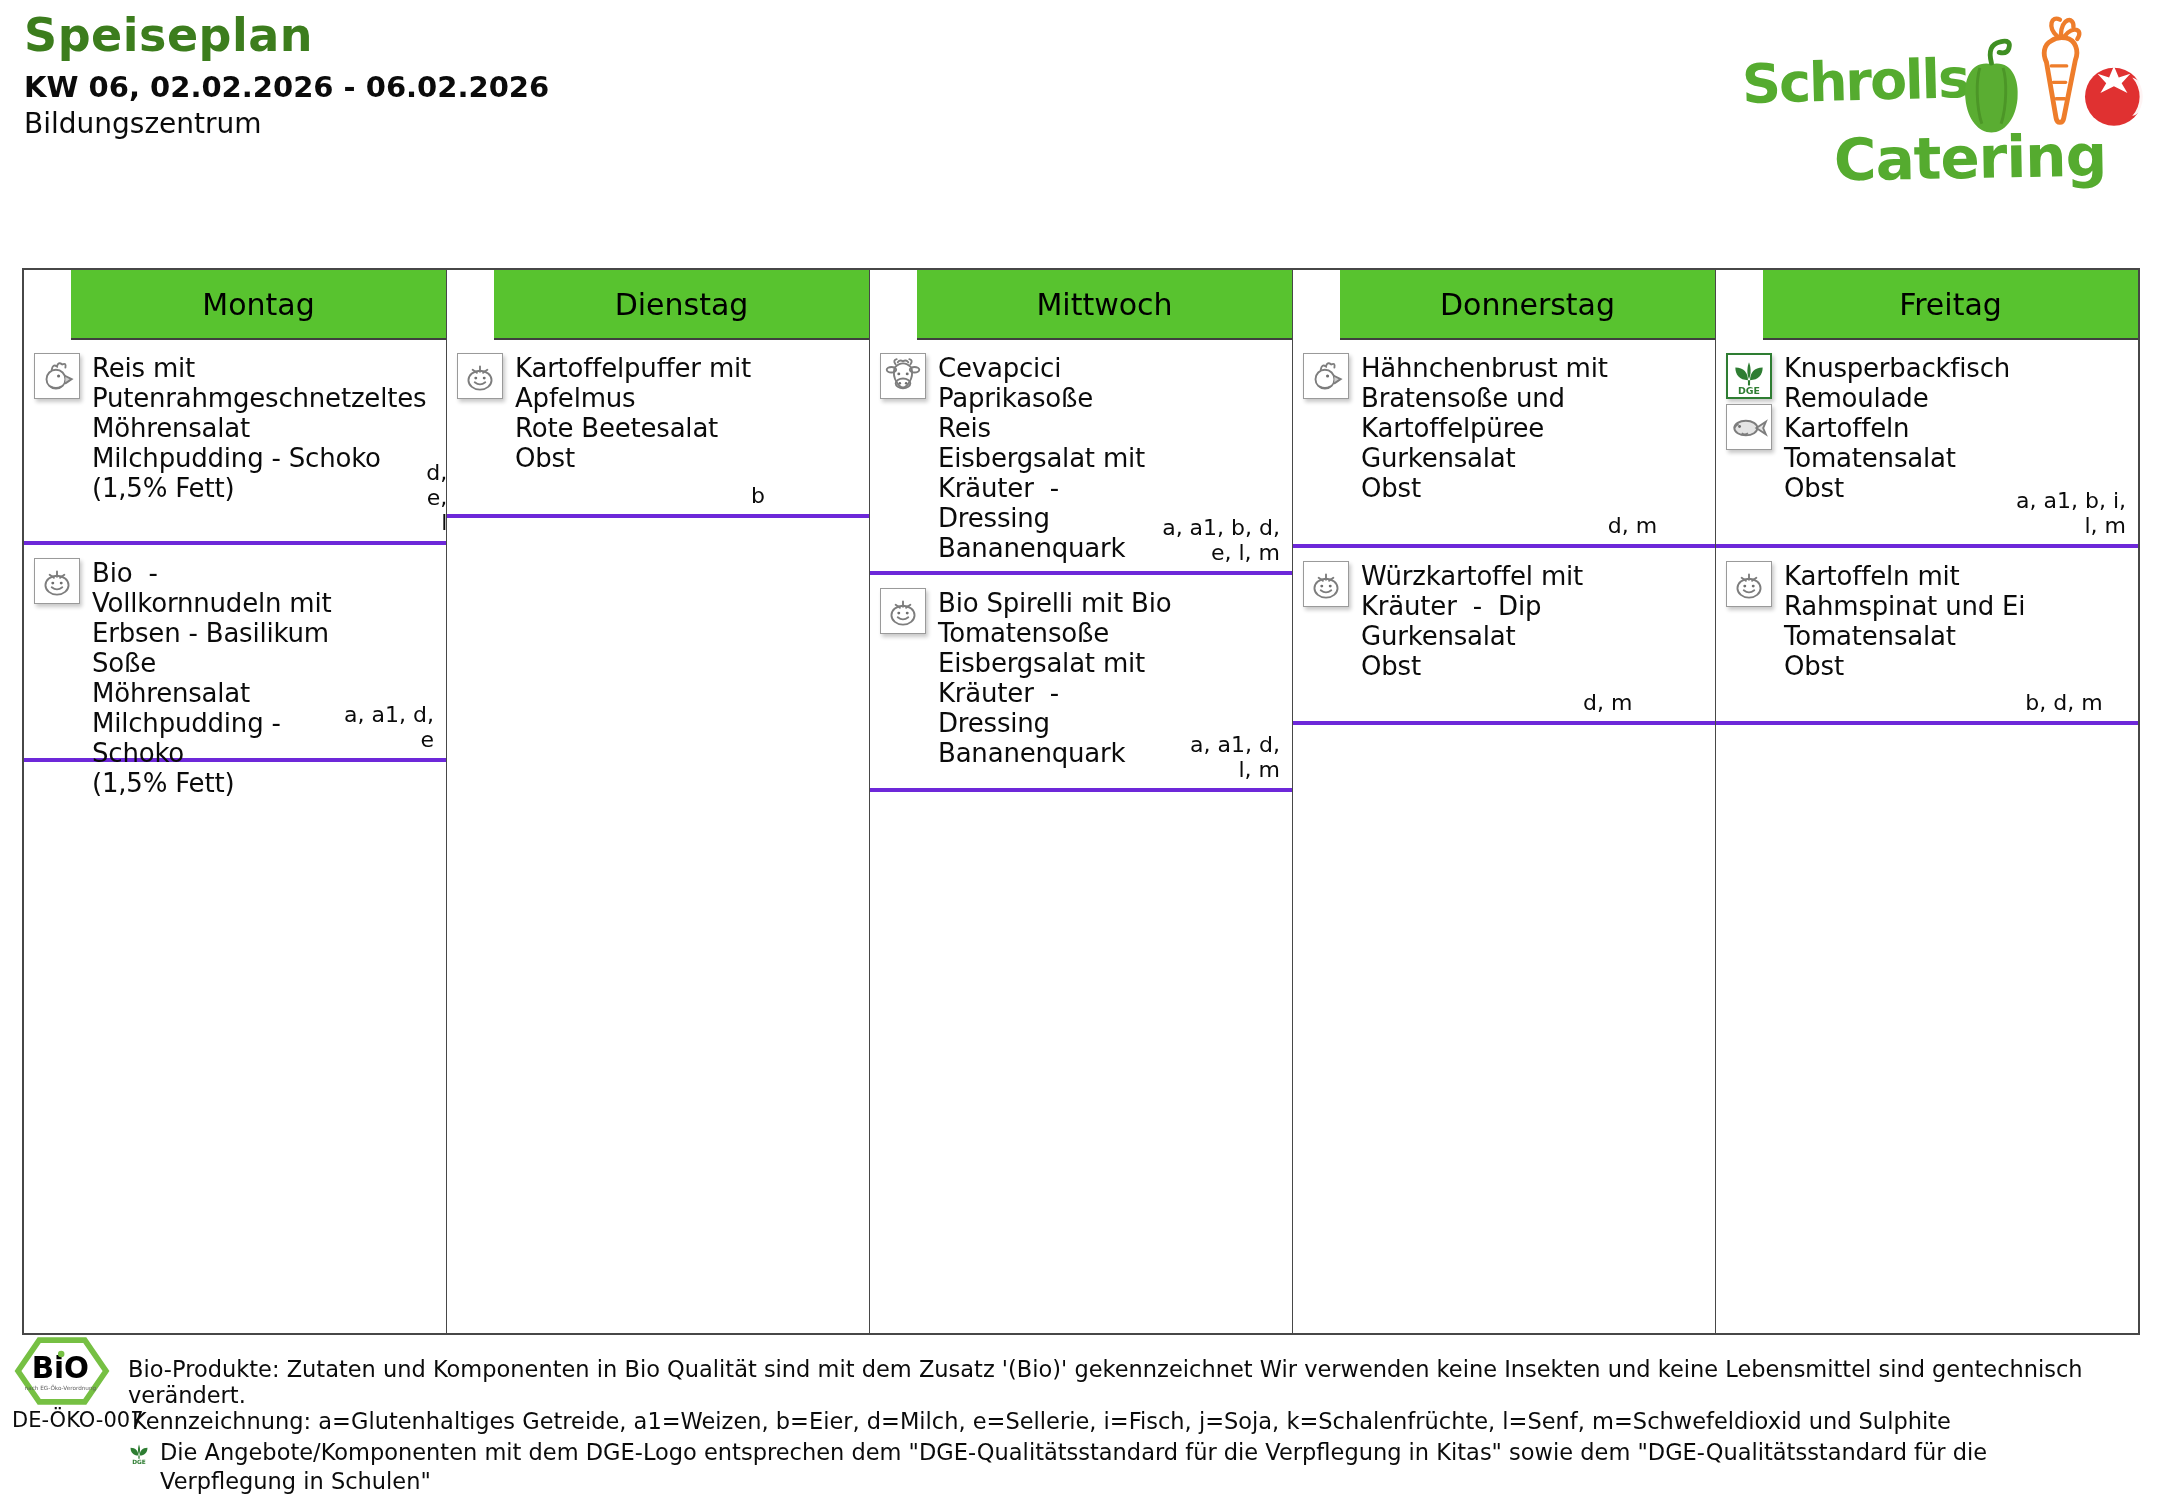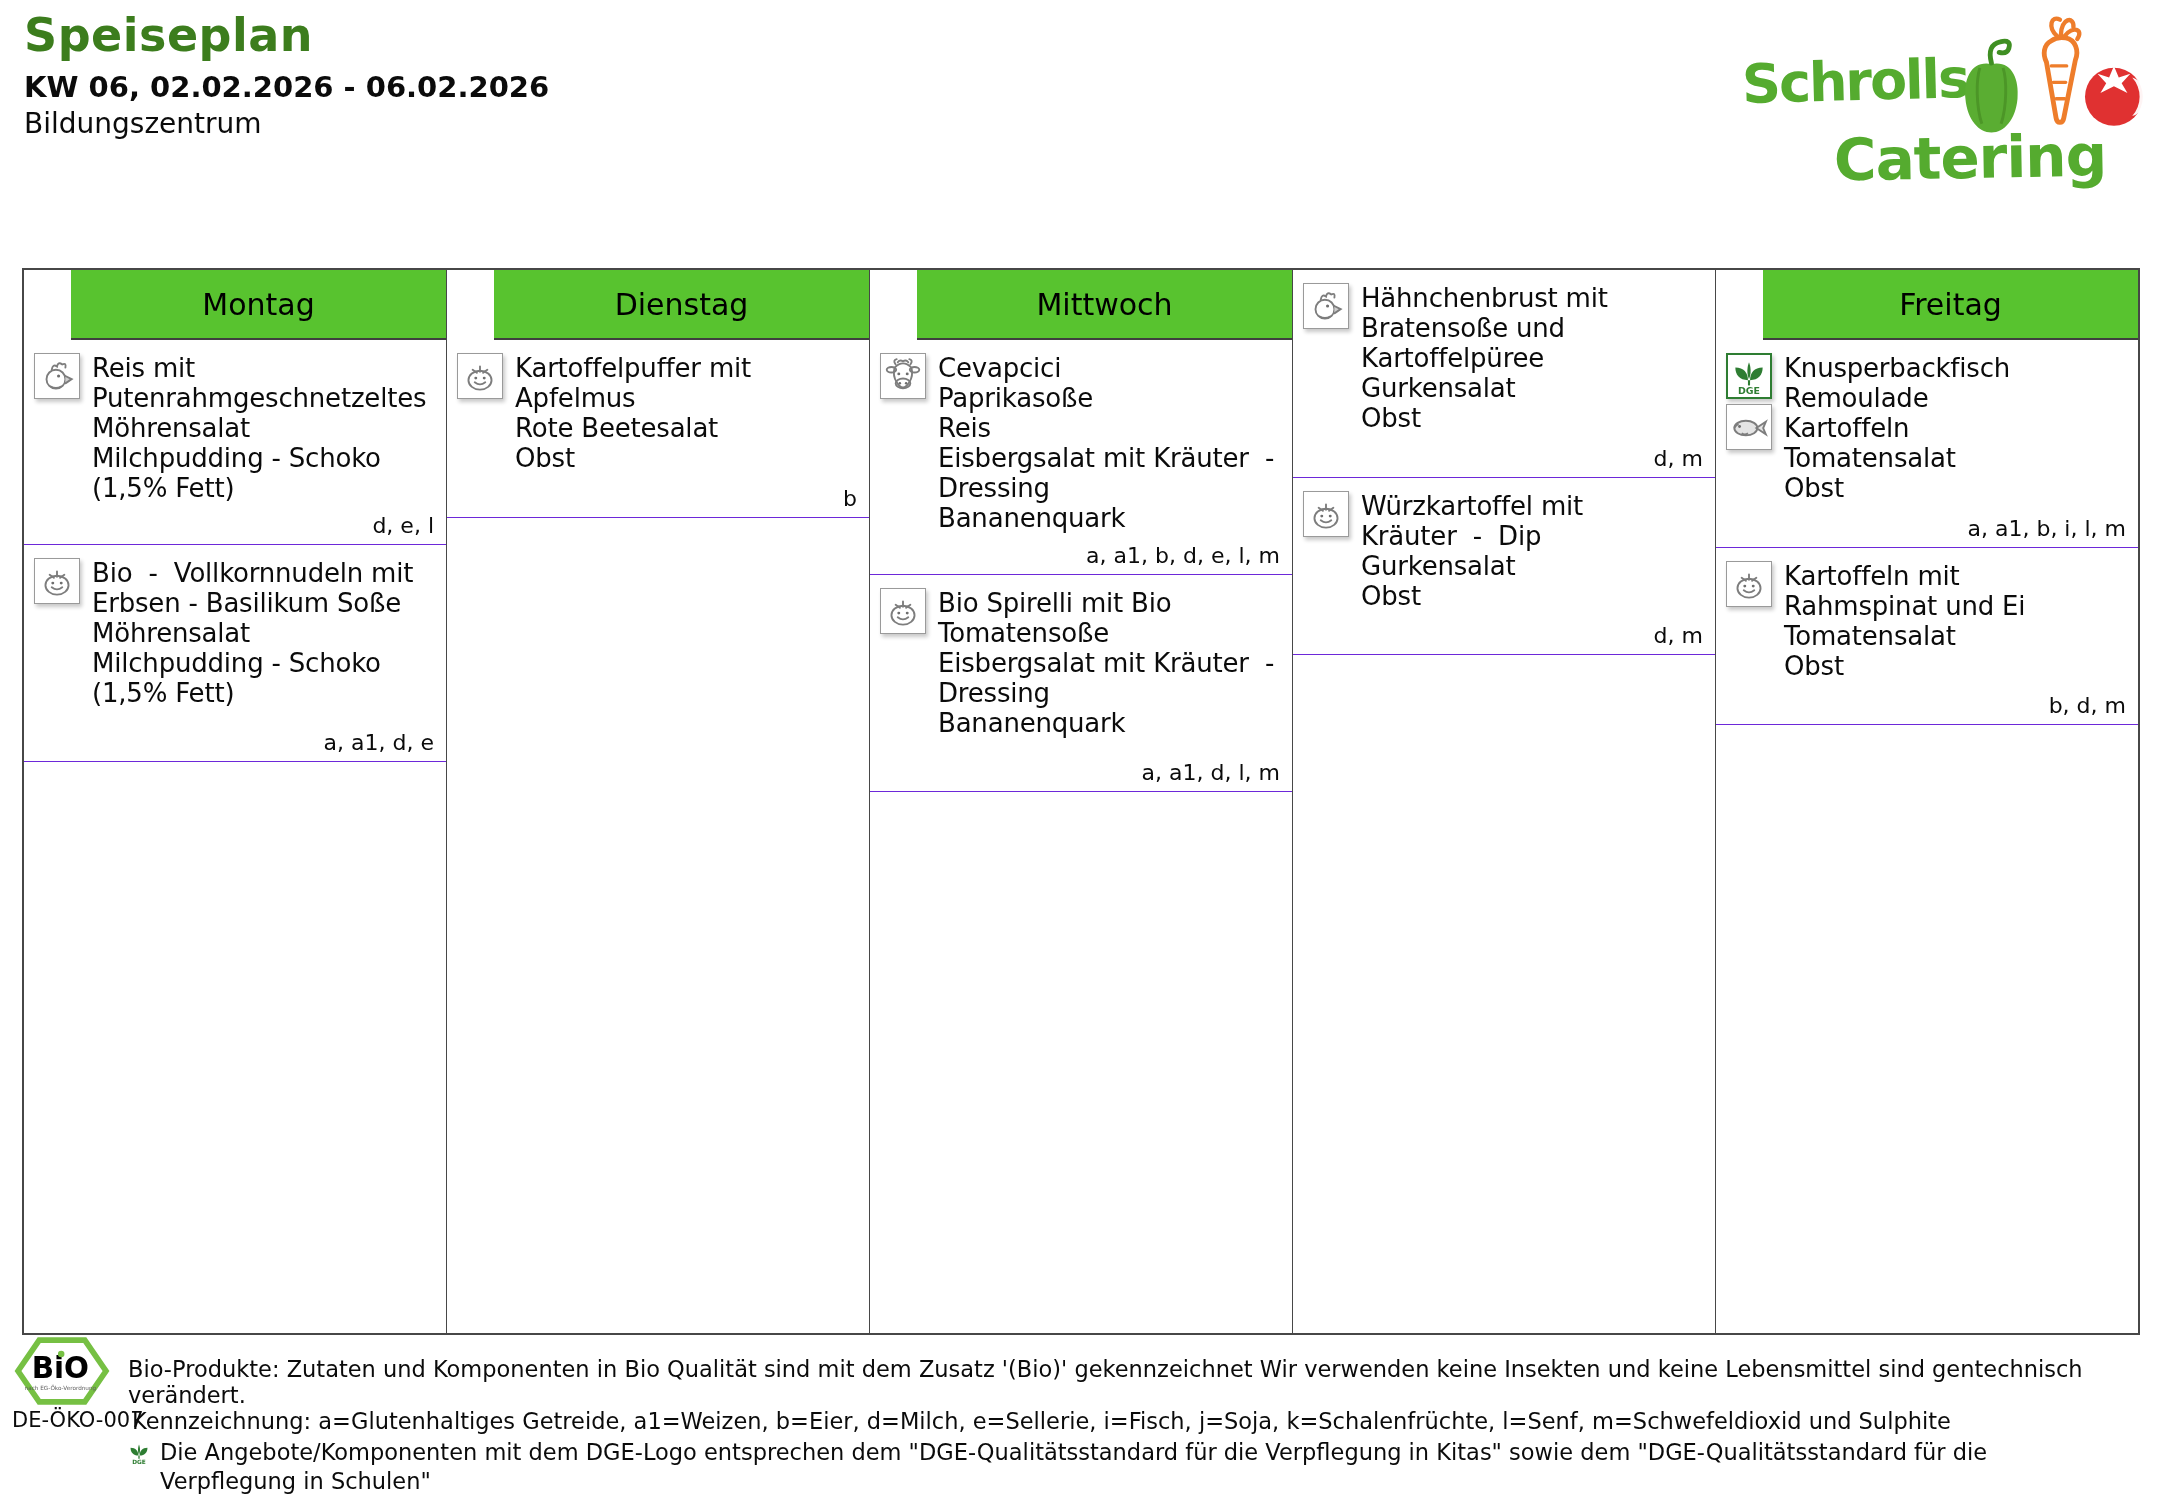--- a/index.html
+++ b/index.html
@@ -24,22 +24,22 @@
   .logo-veggies{position:absolute;left:200px;top:4px;}
 
   
   .menu-table{position:absolute;left:22px;top:268px;width:2118px;height:1067px;
               border:2px solid #474747;display:flex;box-sizing:border-box;}
   .day-col{flex:1;display:flex;flex-direction:column;border-right:1px solid #474747;min-width:0;}
   .day-col:last-child{border-right:none;}
   .day-header{height:70px;background:#58c32f;border-bottom:2px solid #3f3f3f;
               display:flex;align-items:center;justify-content:center;
               font-size:30px;color:#000;box-sizing:border-box;flex:0 0 auto;margin-left:47px;}
-  .cell{border-bottom:1px solid #6d28d9;box-sizing:border-box;
-        padding:13px 6px 4px 10px;display:flex;flex-direction:column;flex:0 0 auto;}
+  .cell{border-bottom:4px solid #6d28d9;box-sizing:border-box;
+        padding:13px 6px 4px 10px;display:flex;flex:0 0 auto;}
   .cell-filler{flex:1 1 auto;}
   .meal-row{display:flex;align-items:flex-start;gap:12px;}
   .icon-col{display:flex;flex-direction:column;gap:5px;flex:0 0 auto;}
   .icon-frame{width:46px;height:46px;border:1px solid #9a9a9a;background:#fff;
               display:flex;align-items:center;justify-content:center;
               box-shadow:2px 3px 4px rgba(0,0,0,.22);box-sizing:border-box;}
   .icon-frame.dge{border:2px solid #2e7d32;}
   .meal-text{font-size:26px;line-height:30px;white-space:pre-wrap;letter-spacing:-0.2px;min-width:0;}
   .allergens{margin-top:auto;text-align:right;font-size:22px;padding:4px 6px 2px 0;}
 
@@ -240,20 +240,21 @@
 Eisbergsalat mit Kräuter  -
 Dressing
 Bananenquark</div>
         </div>
         <div class="allergens">a, a1, d, l, m</div>
       </div>
       <div class="cell-filler"></div>
     </div>
 
     <div class="day-col">
+      <div class="day-header">Donnerstag</div>
       <div class="cell" style="height:208px">
         <div class="meal-row">
           <div class="icon-col">
               <span class="icon-frame">
                 <svg width="42" height="42">
                   <use href="#sym-poultry"></use>
                 </svg>
               </span>
             </div>
           <div class="meal-text">Hähnchenbrust mit

